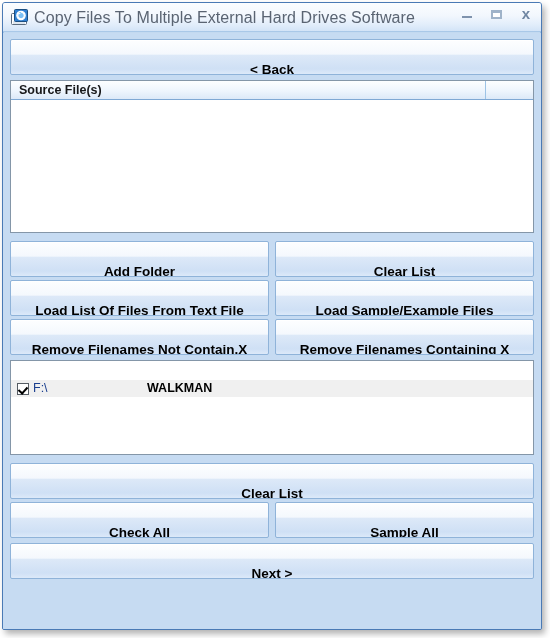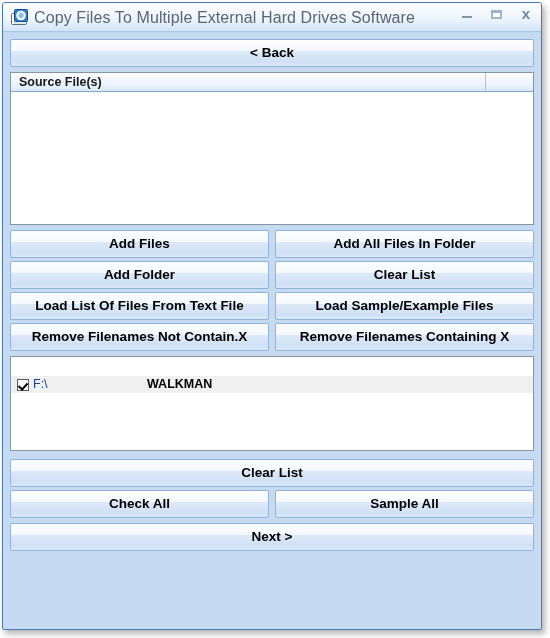--- a/index.html
+++ b/index.html
@@ -124,21 +124,21 @@
     color: #000000;
     font-family: "Liberation Sans", sans-serif;
     font-size: 13.5px;
     font-weight: bold;
     text-align: center;
     line-height: 26px;
     cursor: default;
     white-space: nowrap;
     overflow: hidden;
     box-shadow: inset 0 1px 0 rgba(255,255,255,0.9);
-    padding: 0;
+    padding: 17px;
   }
   .btn-wide { width: 100%; }
 
   .btn-row {
     display: flex;
     gap: 6px;
     margin-top: 3px;
   }
   .btn-row > .btn { flex: 1 1 0; min-width: 0; }
 
@@ -261,24 +261,20 @@
     <div class="listbox" style="height:153px;">
       <div class="lb-header">
         <div class="lb-th" style="width:474px;">Source File(s)</div>
         <div class="lb-th" style="flex:1;"></div>
       </div>
       <div class="lb-body"></div>
     </div>
 
     <div class="spacer-5"></div>
 
-    <div class="btn-row" style="margin-top:0;">
-      <button class="btn">Add Files</button>
-      <button class="btn">Add All Files In Folder</button>
-    </div>
     <div class="btn-row">
       <button class="btn">Add Folder</button>
       <button class="btn">Clear List</button>
     </div>
     <div class="btn-row">
       <button class="btn">Load List Of Files From Text File</button>
       <button class="btn">Load Sample/Example Files</button>
     </div>
     <div class="btn-row">
       <button class="btn">Remove Filenames Not Contain.X</button>

